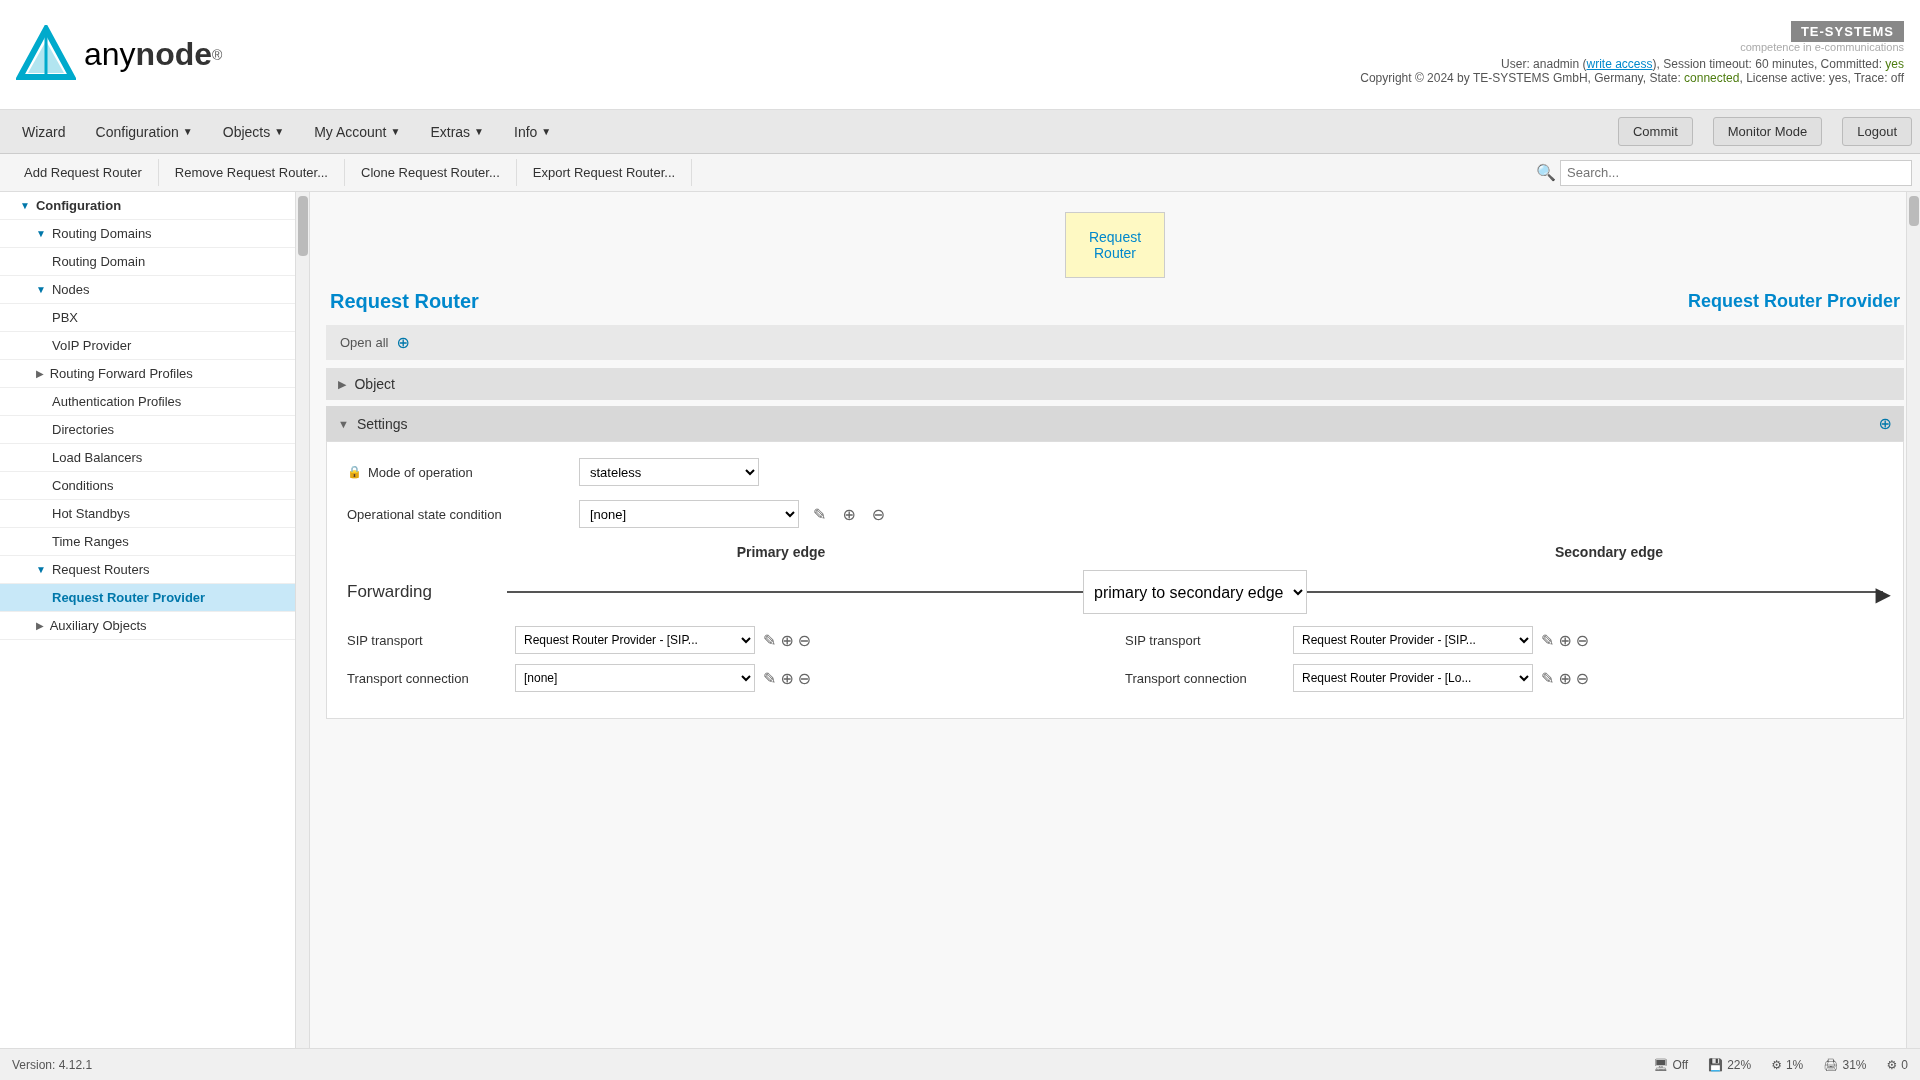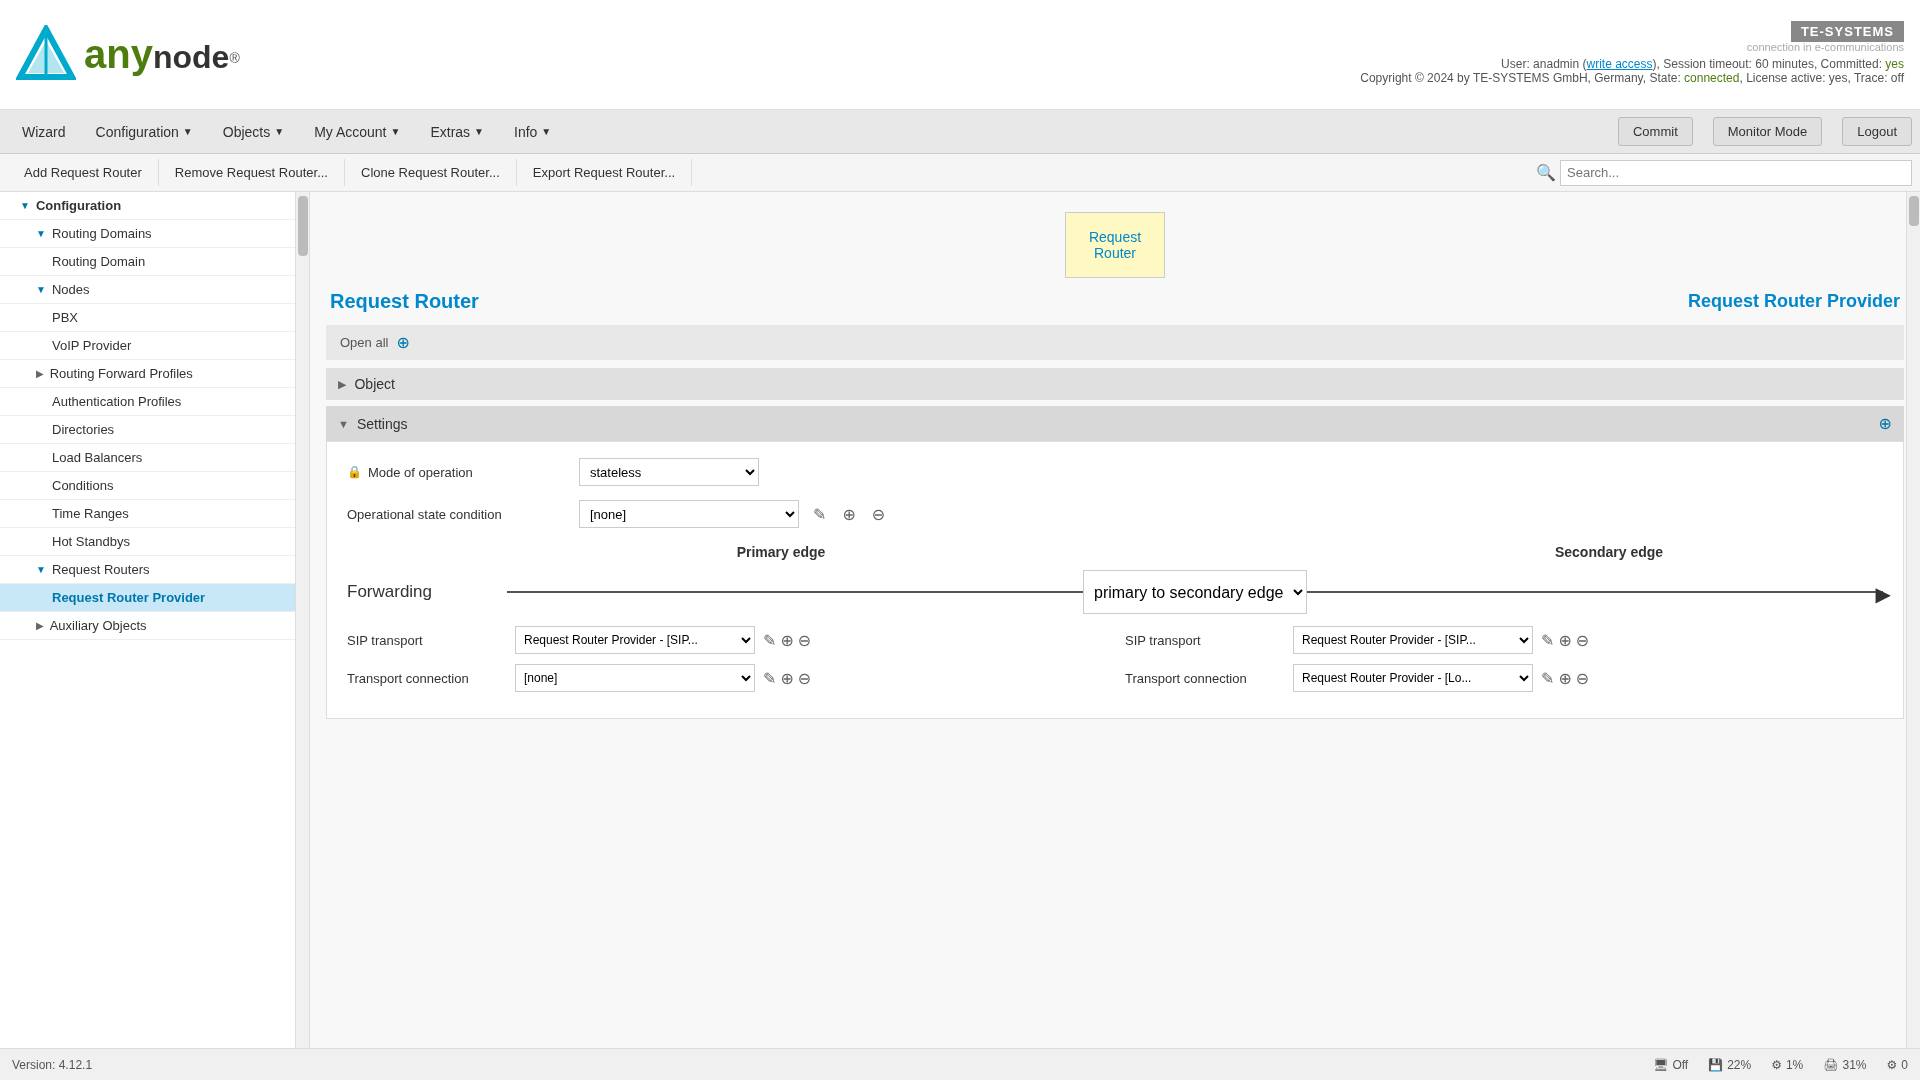--- a/index.html
+++ b/index.html
@@ -97,27 +97,27 @@
 <body>
 
 <div id="header">
   <div id="logo">
     <svg id="logo-icon" viewBox="0 0 60 60" width="60" height="60">
       <polygon points="30,4 56,52 4,52" fill="none" stroke="#00aacc" stroke-width="6"></polygon>
       <polygon points="30,16 48,48 12,48" fill="#00aacc" opacity="0.3"></polygon>
       <line x1="30" y1="4" x2="30" y2="52" stroke="#00aacc" stroke-width="3"></line>
     </svg>
     <div>
-      <span style="font-size:40px;font-weight:700;color:#4d7c0f;">any</span><span style="font-size:32px;font-weight:700;color:#333;">node</span><sup style="font-size:14px;color:#555;">®</sup>
+      <span style="font-size:32px;font-weight:400;color:#000000;">any</span><span style="font-size:32px;font-weight:700;color:#333;">node</span><sup style="font-size:14px;color:#555;">®</sup>
     </div>
   </div>
   <div id="header-right">
     <div>
       <span style="background:#888;color:white;padding:3px 10px;font-size:13px;font-weight:bold;letter-spacing:1px;">TE-SYSTEMS</span>
-      <span style="display:block;font-size:11px;color:#aaa;text-align:right;margin-top:2px;">connection in e-communications</span>
+      <span style="display:block;font-size:11px;color:#aaa;text-align:right;margin-top:2px;">competence in e-communications</span>
     </div>
     <div style="margin-top:4px;font-size:12px;color:#555;">
       <span>User: anadmin</span>
       (<span class="link-blue">write access</span>),
       <span>Session timeout: 60 minutes, Committed:</span>
       <span class="link-green">yes</span>
     </div>
     <div style="font-size:12px;color:#555;">
       <span>Copyright © 2024 by TE-SYSTEMS GmbH, Germany, State:</span>
       <span class="link-green">connected</span>,
@@ -199,25 +199,25 @@
 
     <div class="tree-item level3">
       <span>Load Balancers</span>
     </div>
 
     <div class="tree-item level3">
       <span>Conditions</span>
     </div>
 
     <div class="tree-item level3">
+      <span>Hot Standbys</span>
+    </div>
+
+    <div class="tree-item level3">
       <span>Time Ranges</span>
-    </div>
-
-    <div class="tree-item level3">
-      <span>Hot Standbys</span>
     </div>
 
     <div class="tree-item level2">
       <span class="tree-arrow open">▼</span>
       <span>Request Routers</span>
     </div>
 
     <div class="tree-item level3 active">
       <span>Request Router Provider</span>
     </div>

